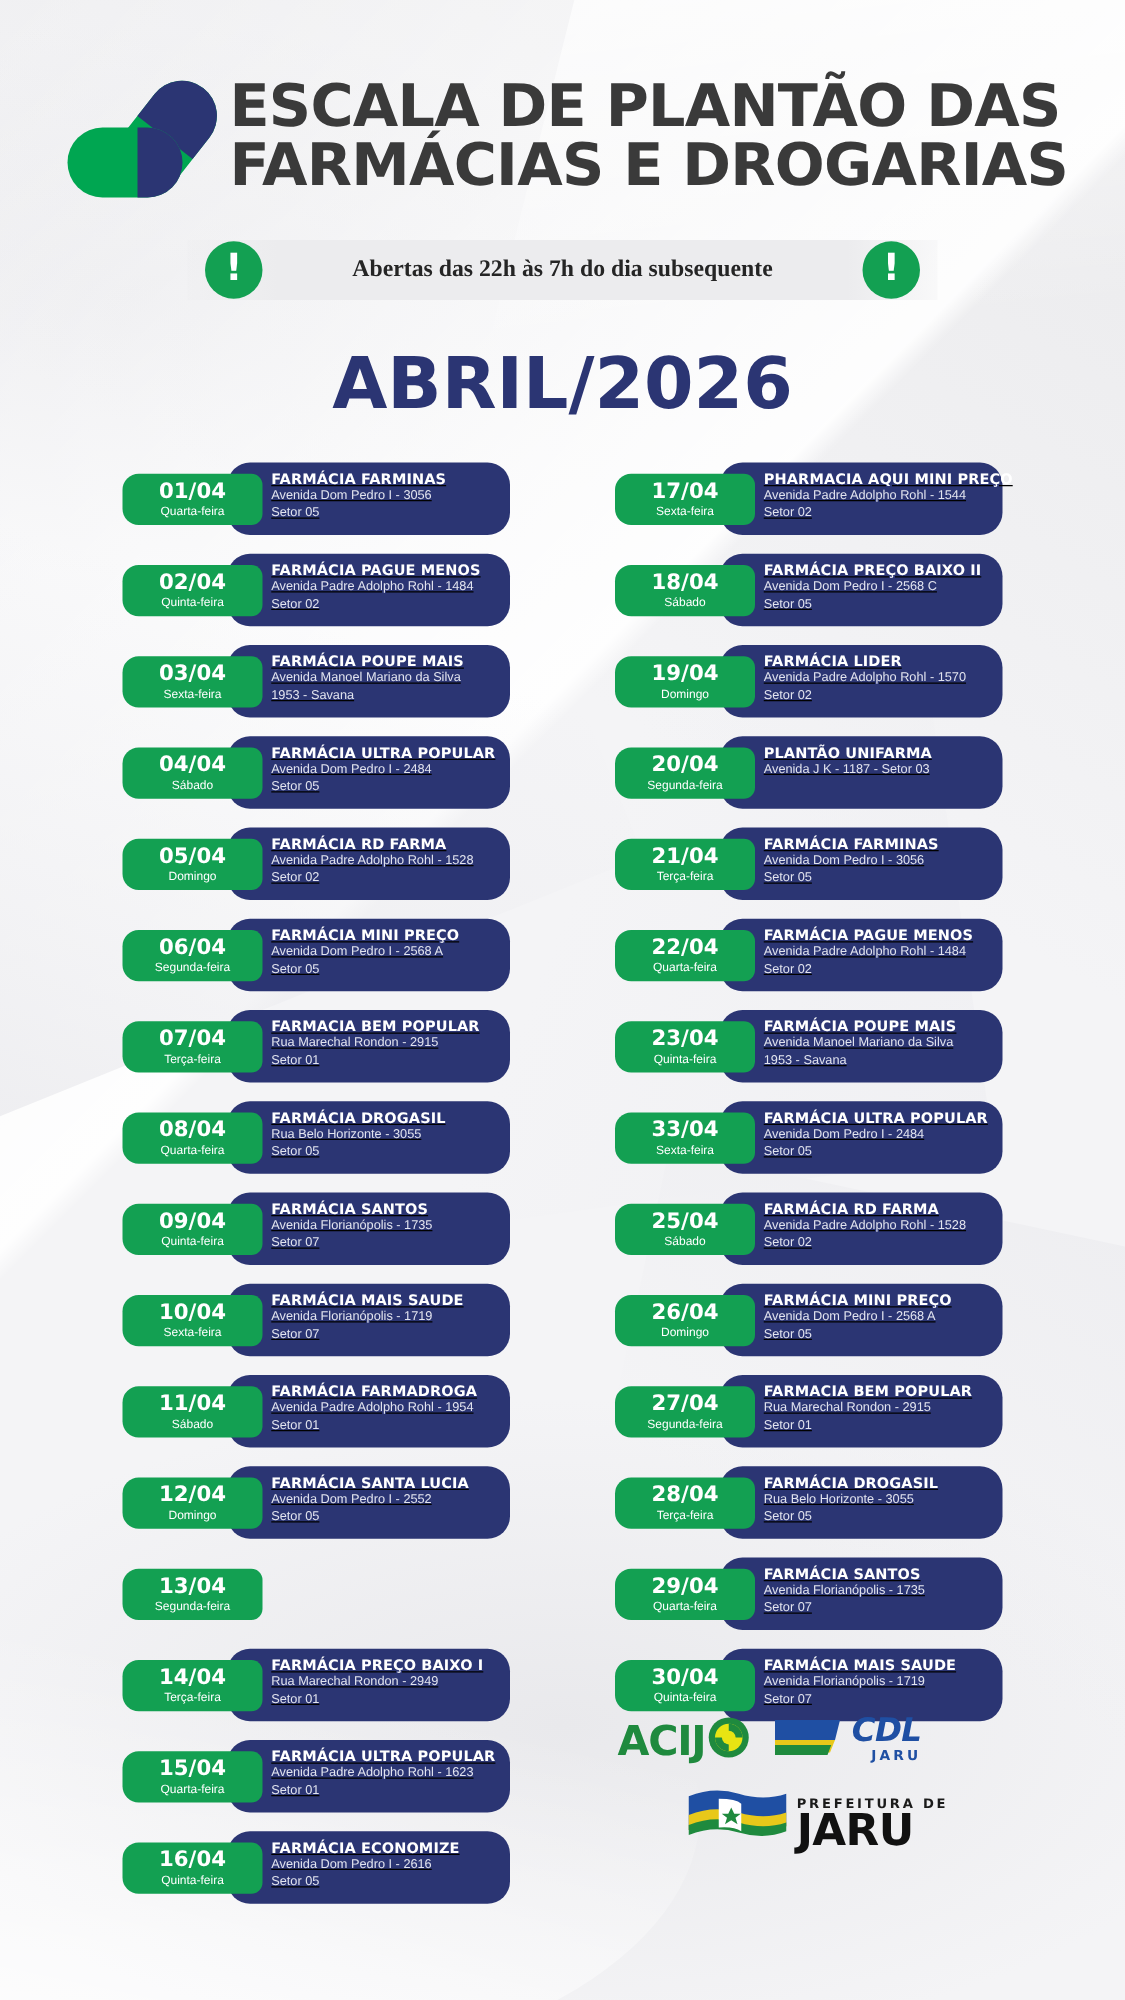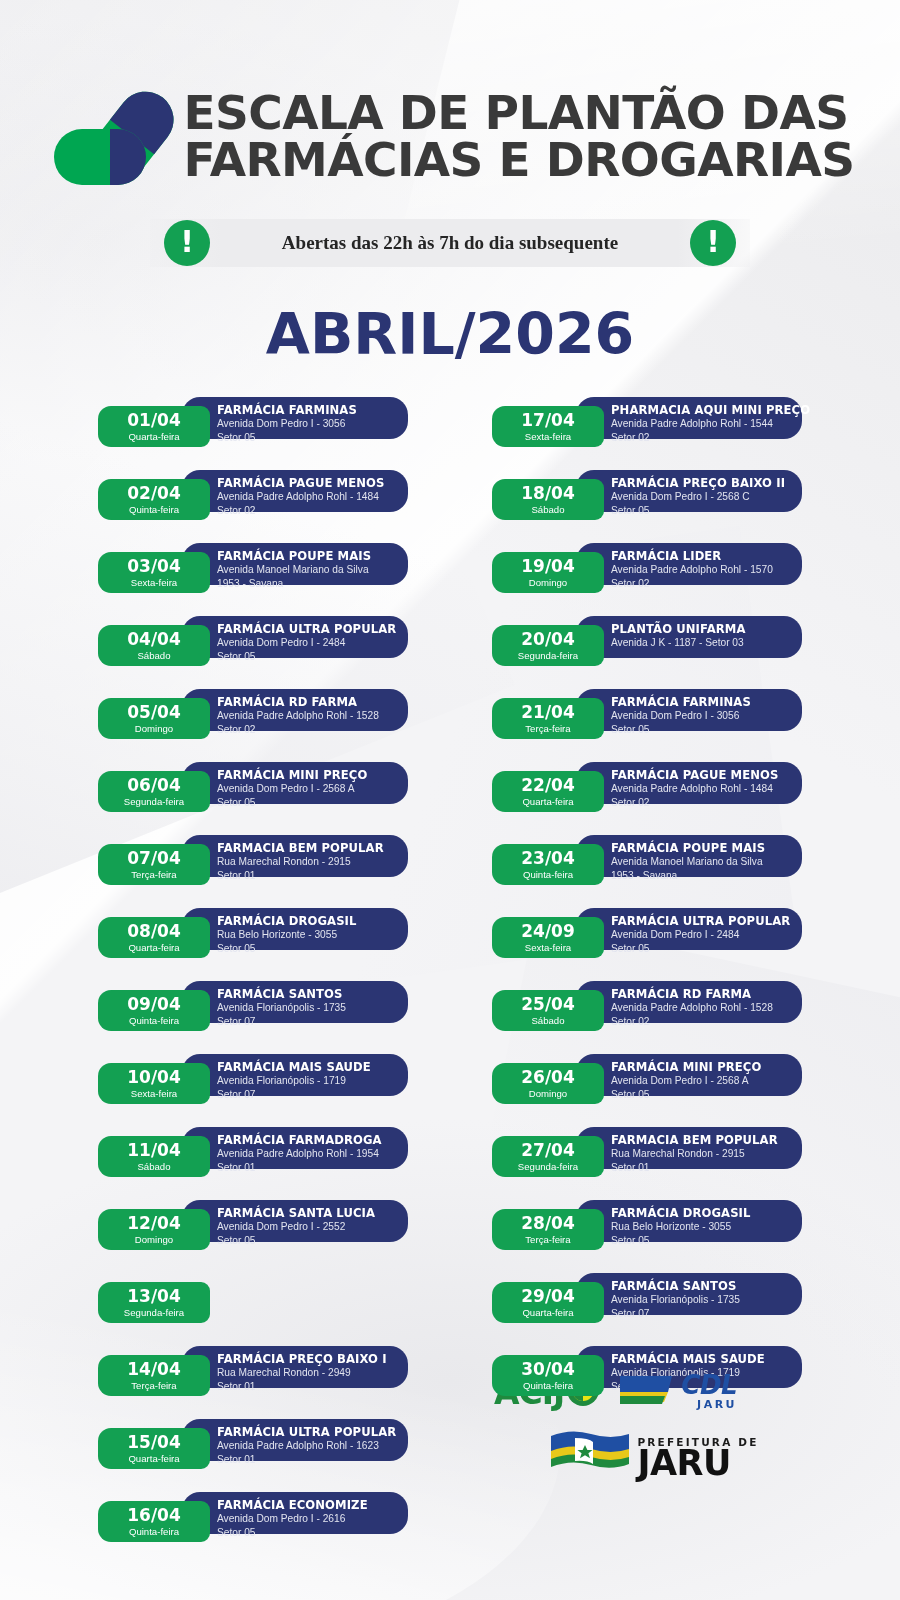--- a/index.html
+++ b/index.html
@@ -30,21 +30,21 @@
   .facet.b { top:300px; left:-180px; width:620px; height:520px;
     background:linear-gradient(40deg,#ededf0 0%, rgba(237,237,240,0) 62%); transform:rotate(-22deg); }
   .facet.c { top:980px; left:470px; width:640px; height:560px;
     background:linear-gradient(200deg,#ededf0 0%, rgba(237,237,240,0) 58%); transform:rotate(12deg); }
   .facet.d { top:1240px; left:-200px; width:760px; height:420px;
     background:linear-gradient(12deg,#ffffff 0%, rgba(255,255,255,0) 70%); border-radius:50%; }
   .facet.e { top:560px; left:250px; width:520px; height:400px;
     background:linear-gradient(300deg,#f0f0f3 0%, rgba(240,240,243,0) 60%); transform:rotate(-8deg); }
 
   
-  .header { position:relative; padding-top:75px; }
+  .header { position:relative; padding-top:48px; }
 
   .title-row { display:flex; align-items:center; justify-content:center; gap:10px; }
 
   .pill-logo { position:relative; width:128px; height:118px; flex:0 0 auto; margin-top:6px; }
   .pill-logo svg { display:block; width:128px; height:118px; }
 
   .title-block { }
   .title-line {
     font-size:47px; font-weight:900; letter-spacing:-.6px;
     color:#3a3a3a; line-height:.99; text-transform:uppercase;
@@ -86,24 +86,25 @@
   }
   .col { width:310px; }
 
   .row {
     position:relative;
     height:60px;
     margin-bottom:13px;
   }
   .row .card {
     position:absolute; left:84px; top:0;
-    width:226px; height:42px;
+    width:226px; height:58px;
     background:#2b3573;
     border-radius:18px;
     padding:7px 0 0 35px;
+    text-decoration:underline;
   }
   .row .pharmacy {
     font-size:11.6px; font-weight:bold; color:#ffffff;
     letter-spacing:.1px; line-height:1.12; white-space:nowrap;
     font-family:"DejaVu Sans", sans-serif;
   }
   .row .addr {
     font-size:10.2px; color:#e2e4ef; line-height:1.36; white-space:nowrap;
     font-family:"Liberation Sans", sans-serif;
   }
@@ -454,21 +455,21 @@
             <div class="w">Quinta-feira</div>
           </div>
         </div>
         <div class="row">
           <div class="card">
             <div class="pharmacy">FARMÁCIA ULTRA POPULAR</div>
             <div class="addr">Avenida Dom Pedro I - 2484</div>
             <div class="addr">Setor 05</div>
           </div>
           <div class="date-chip">
-            <div class="d">24/09</div>
+            <div class="d">33/04</div>
             <div class="w">Sexta-feira</div>
           </div>
         </div>
         <div class="row">
           <div class="card">
             <div class="pharmacy">FARMÁCIA RD FARMA</div>
             <div class="addr">Avenida Padre Adolpho Rohl - 1528</div>
             <div class="addr">Setor 02</div>
           </div>
           <div class="date-chip">

